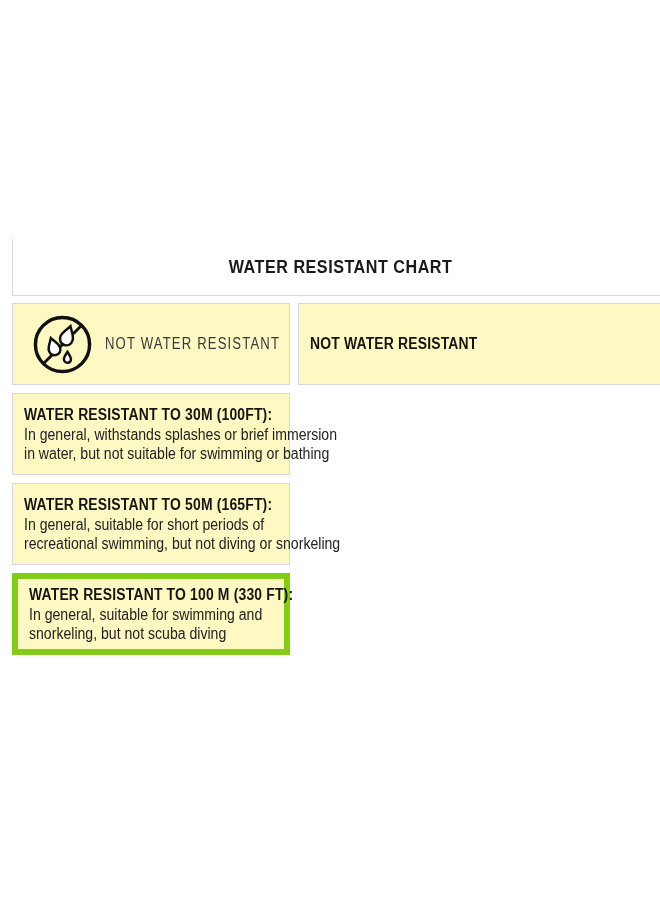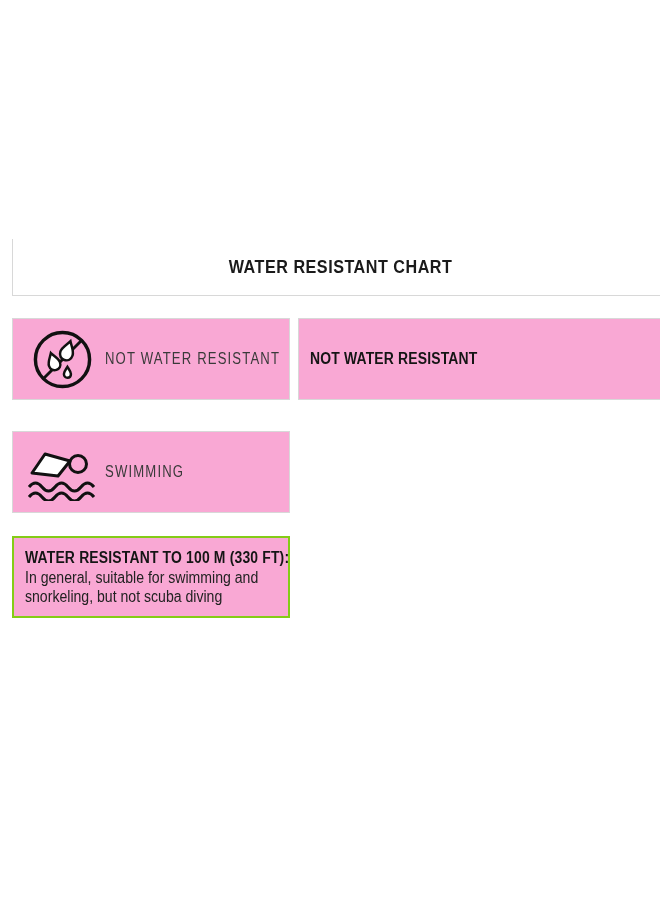--- a/index.html
+++ b/index.html
@@ -34,24 +34,23 @@
   .row {
     display: grid;
     grid-template-columns: 278px 372px;
     column-gap: 8px;
     margin-bottom: 8px;
   }
   .cell {
     box-sizing: border-box;
     height: 82px;
     border: 1px solid #d8d8d8;
-    background: #f9a8d4;
-    margin-top: 15px;
+    background: #fef9c3;
   }
-  .cell.highlight { border: 2px solid #84cc16; }
+  .cell.highlight { border: 6px solid #84cc16; }
   .left-cell { display: flex; align-items: center; }
   .icon-box {
     width: 74px;
     margin-left: 12px;
     flex-shrink: 0;
     display: flex; align-items: center; justify-content: center;
   }
   .activity-label {
     margin-left: 6px;
     font-size: 16px;
@@ -106,33 +105,32 @@
         </svg>
       </span>
       <span class="activity-label">NOT WATER RESISTANT</span>
     </div>
     <div class="cell right-cell">
       <div class="desc-heading">NOT WATER RESISTANT</div>
     </div>
   </div>
 
   <div class="row">
+    <div class="cell right-cell">
+      <div class="desc-heading">WATER RESISTANT TO 30M (100FT):</div>
+      <div class="desc-line">In general, withstands splashes or brief immersion</div>
+      <div class="desc-line">in water, but not suitable for swimming or bathing</div>
+    </div>
   </div>
 
   <div class="row">
-    <div class="cell left-cell">
-      <span class="icon-box">
-        <svg width="74" height="58" viewBox="0 0 74 58" fill="none" stroke="#111111" stroke-width="3" stroke-linejoin="round">
-          <circle cx="53" cy="21" r="8.5"></circle>
-          <path d="M7,30 L20,11 L45,18 L33,33 Z" fill="#ffffff"></path>
-          <path d="M4,44 q6.5,-8 13,0 t13,0 t13,0 t13,0 t13,0"></path>
-          <path d="M4,54 q6.5,-8 13,0 t13,0 t13,0 t13,0 t13,0"></path>
-        </svg>
-      </span>
-      <span class="activity-label">SWIMMING</span>
+    <div class="cell right-cell">
+      <div class="desc-heading">WATER RESISTANT TO 50M (165FT):</div>
+      <div class="desc-line">In general, suitable for short periods of</div>
+      <div class="desc-line">recreational swimming, but not diving or snorkeling</div>
     </div>
   </div>
 
   <div class="row">
     <div class="cell right-cell highlight">
       <div class="desc-heading">WATER RESISTANT TO 100 M (330 FT):</div>
       <div class="desc-line">In general, suitable for swimming and</div>
       <div class="desc-line">snorkeling, but not scuba diving</div>
     </div>
   </div>

